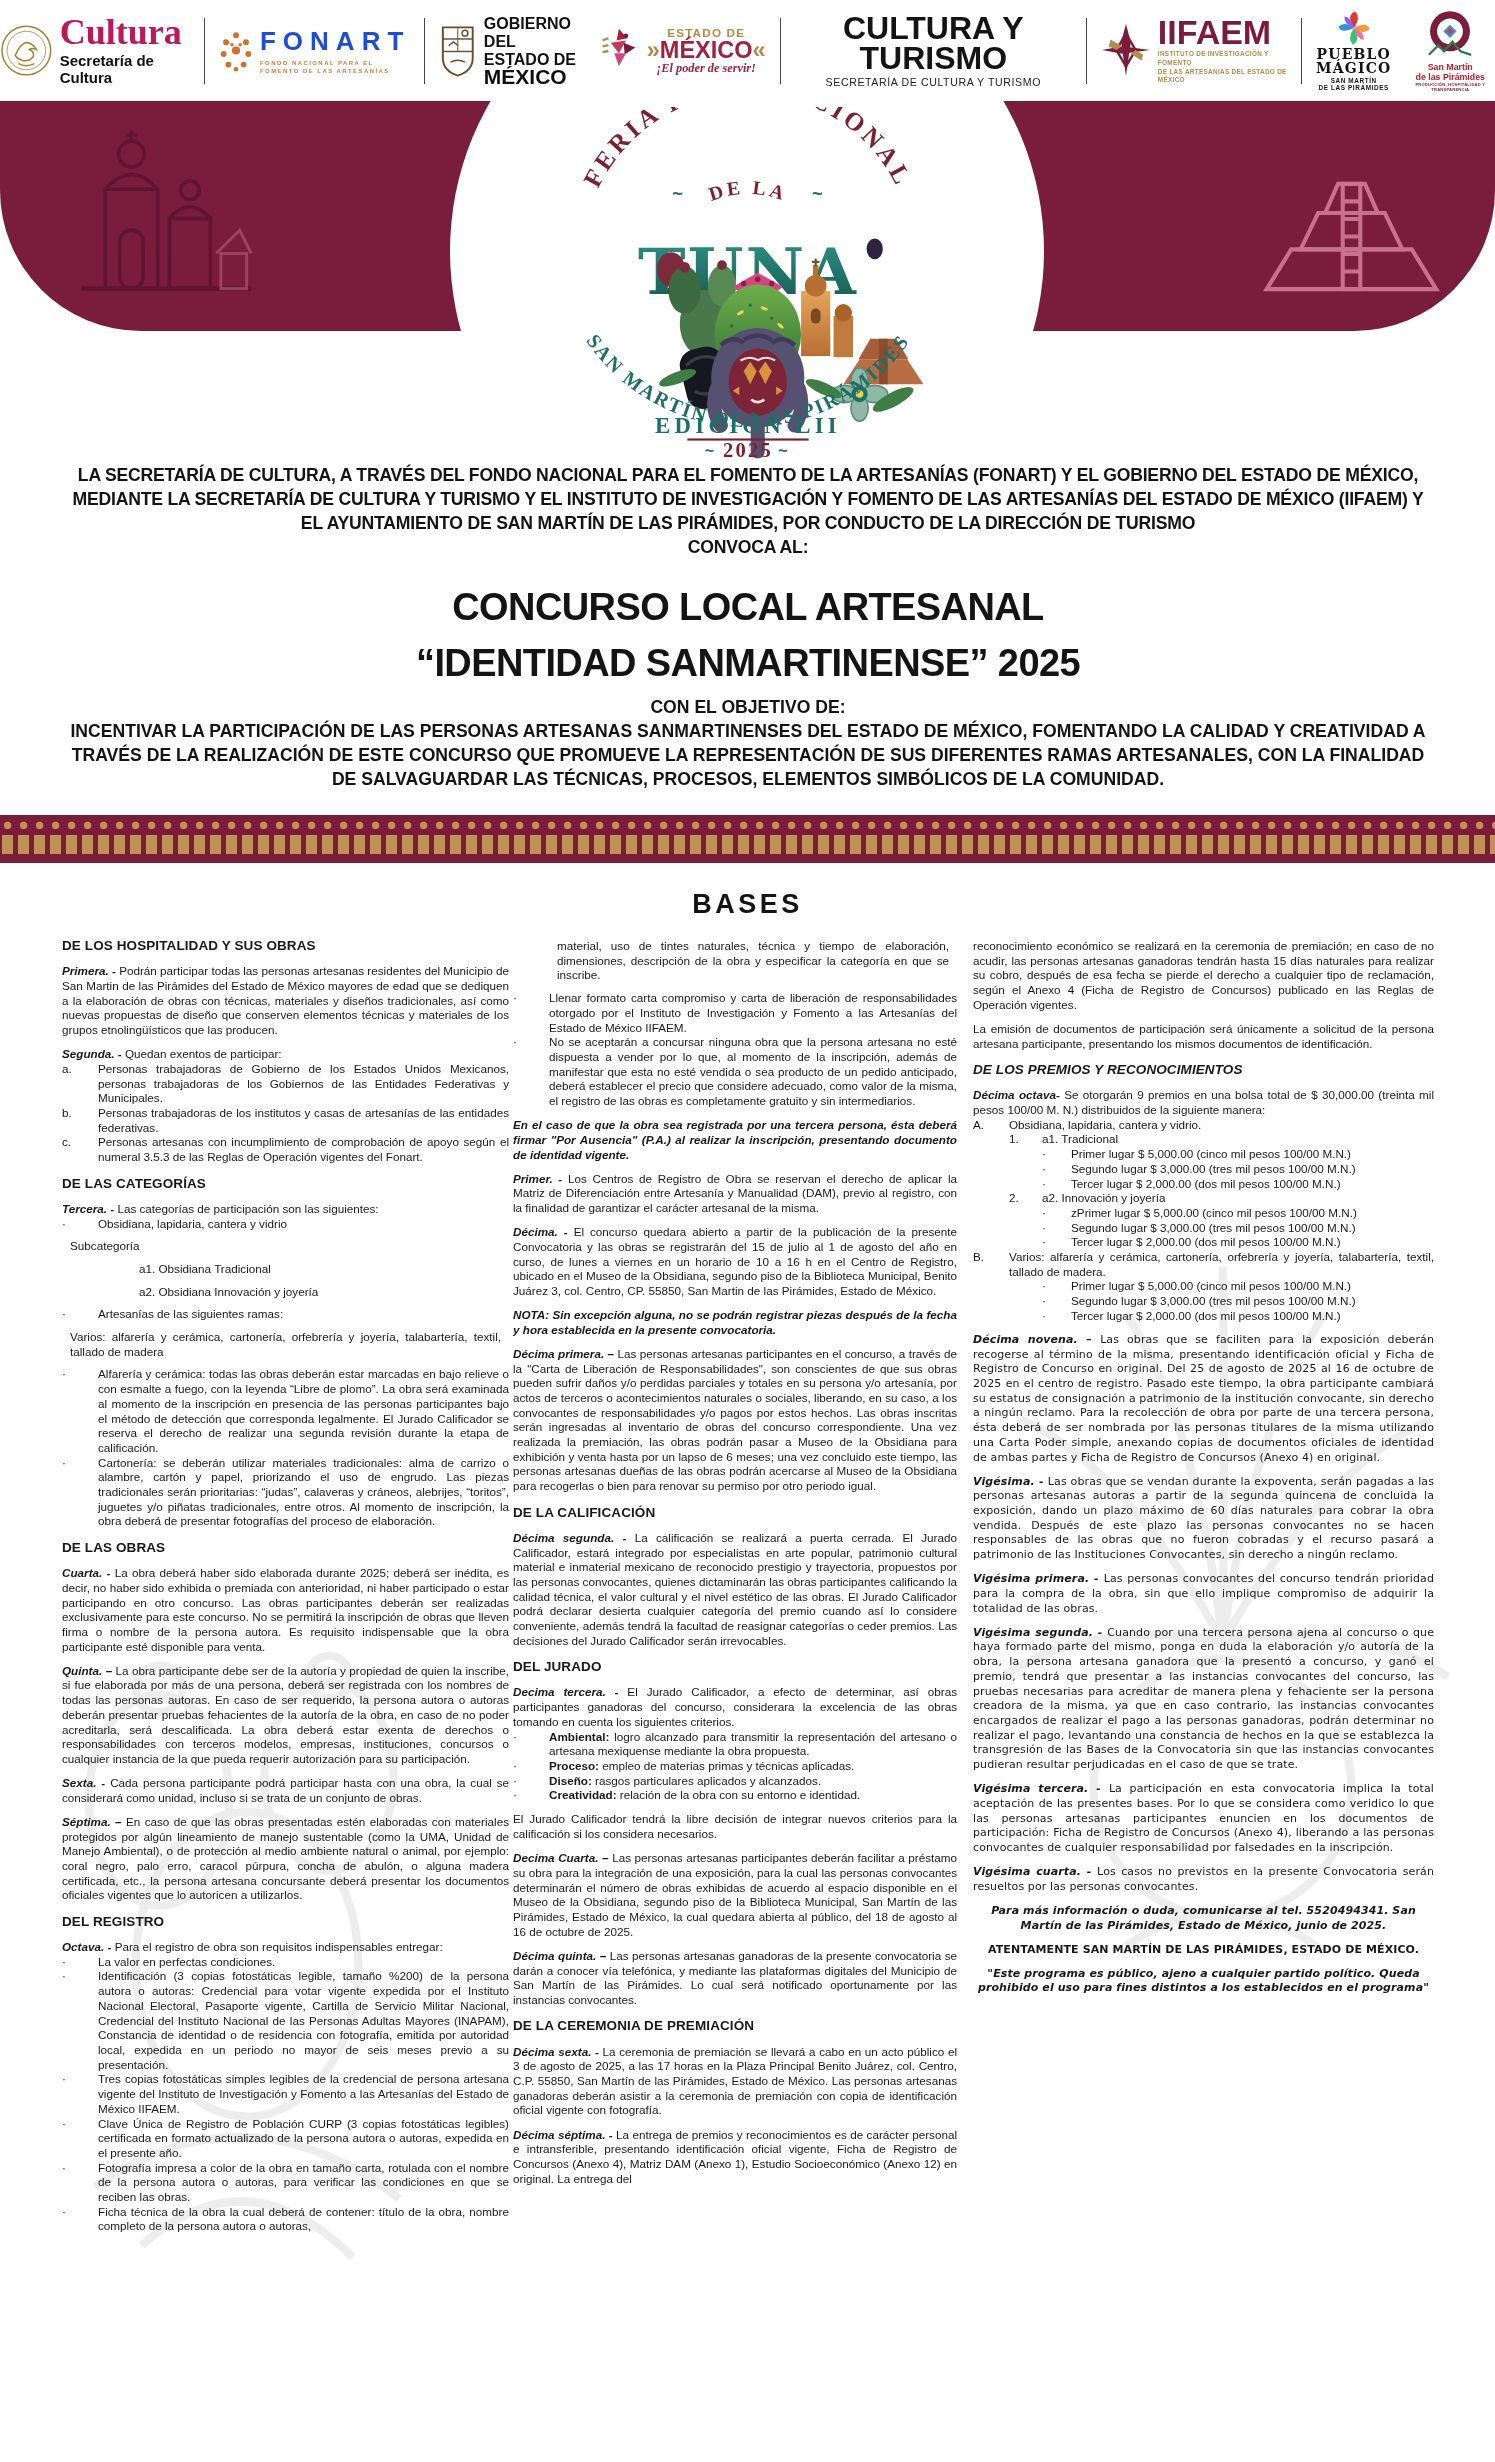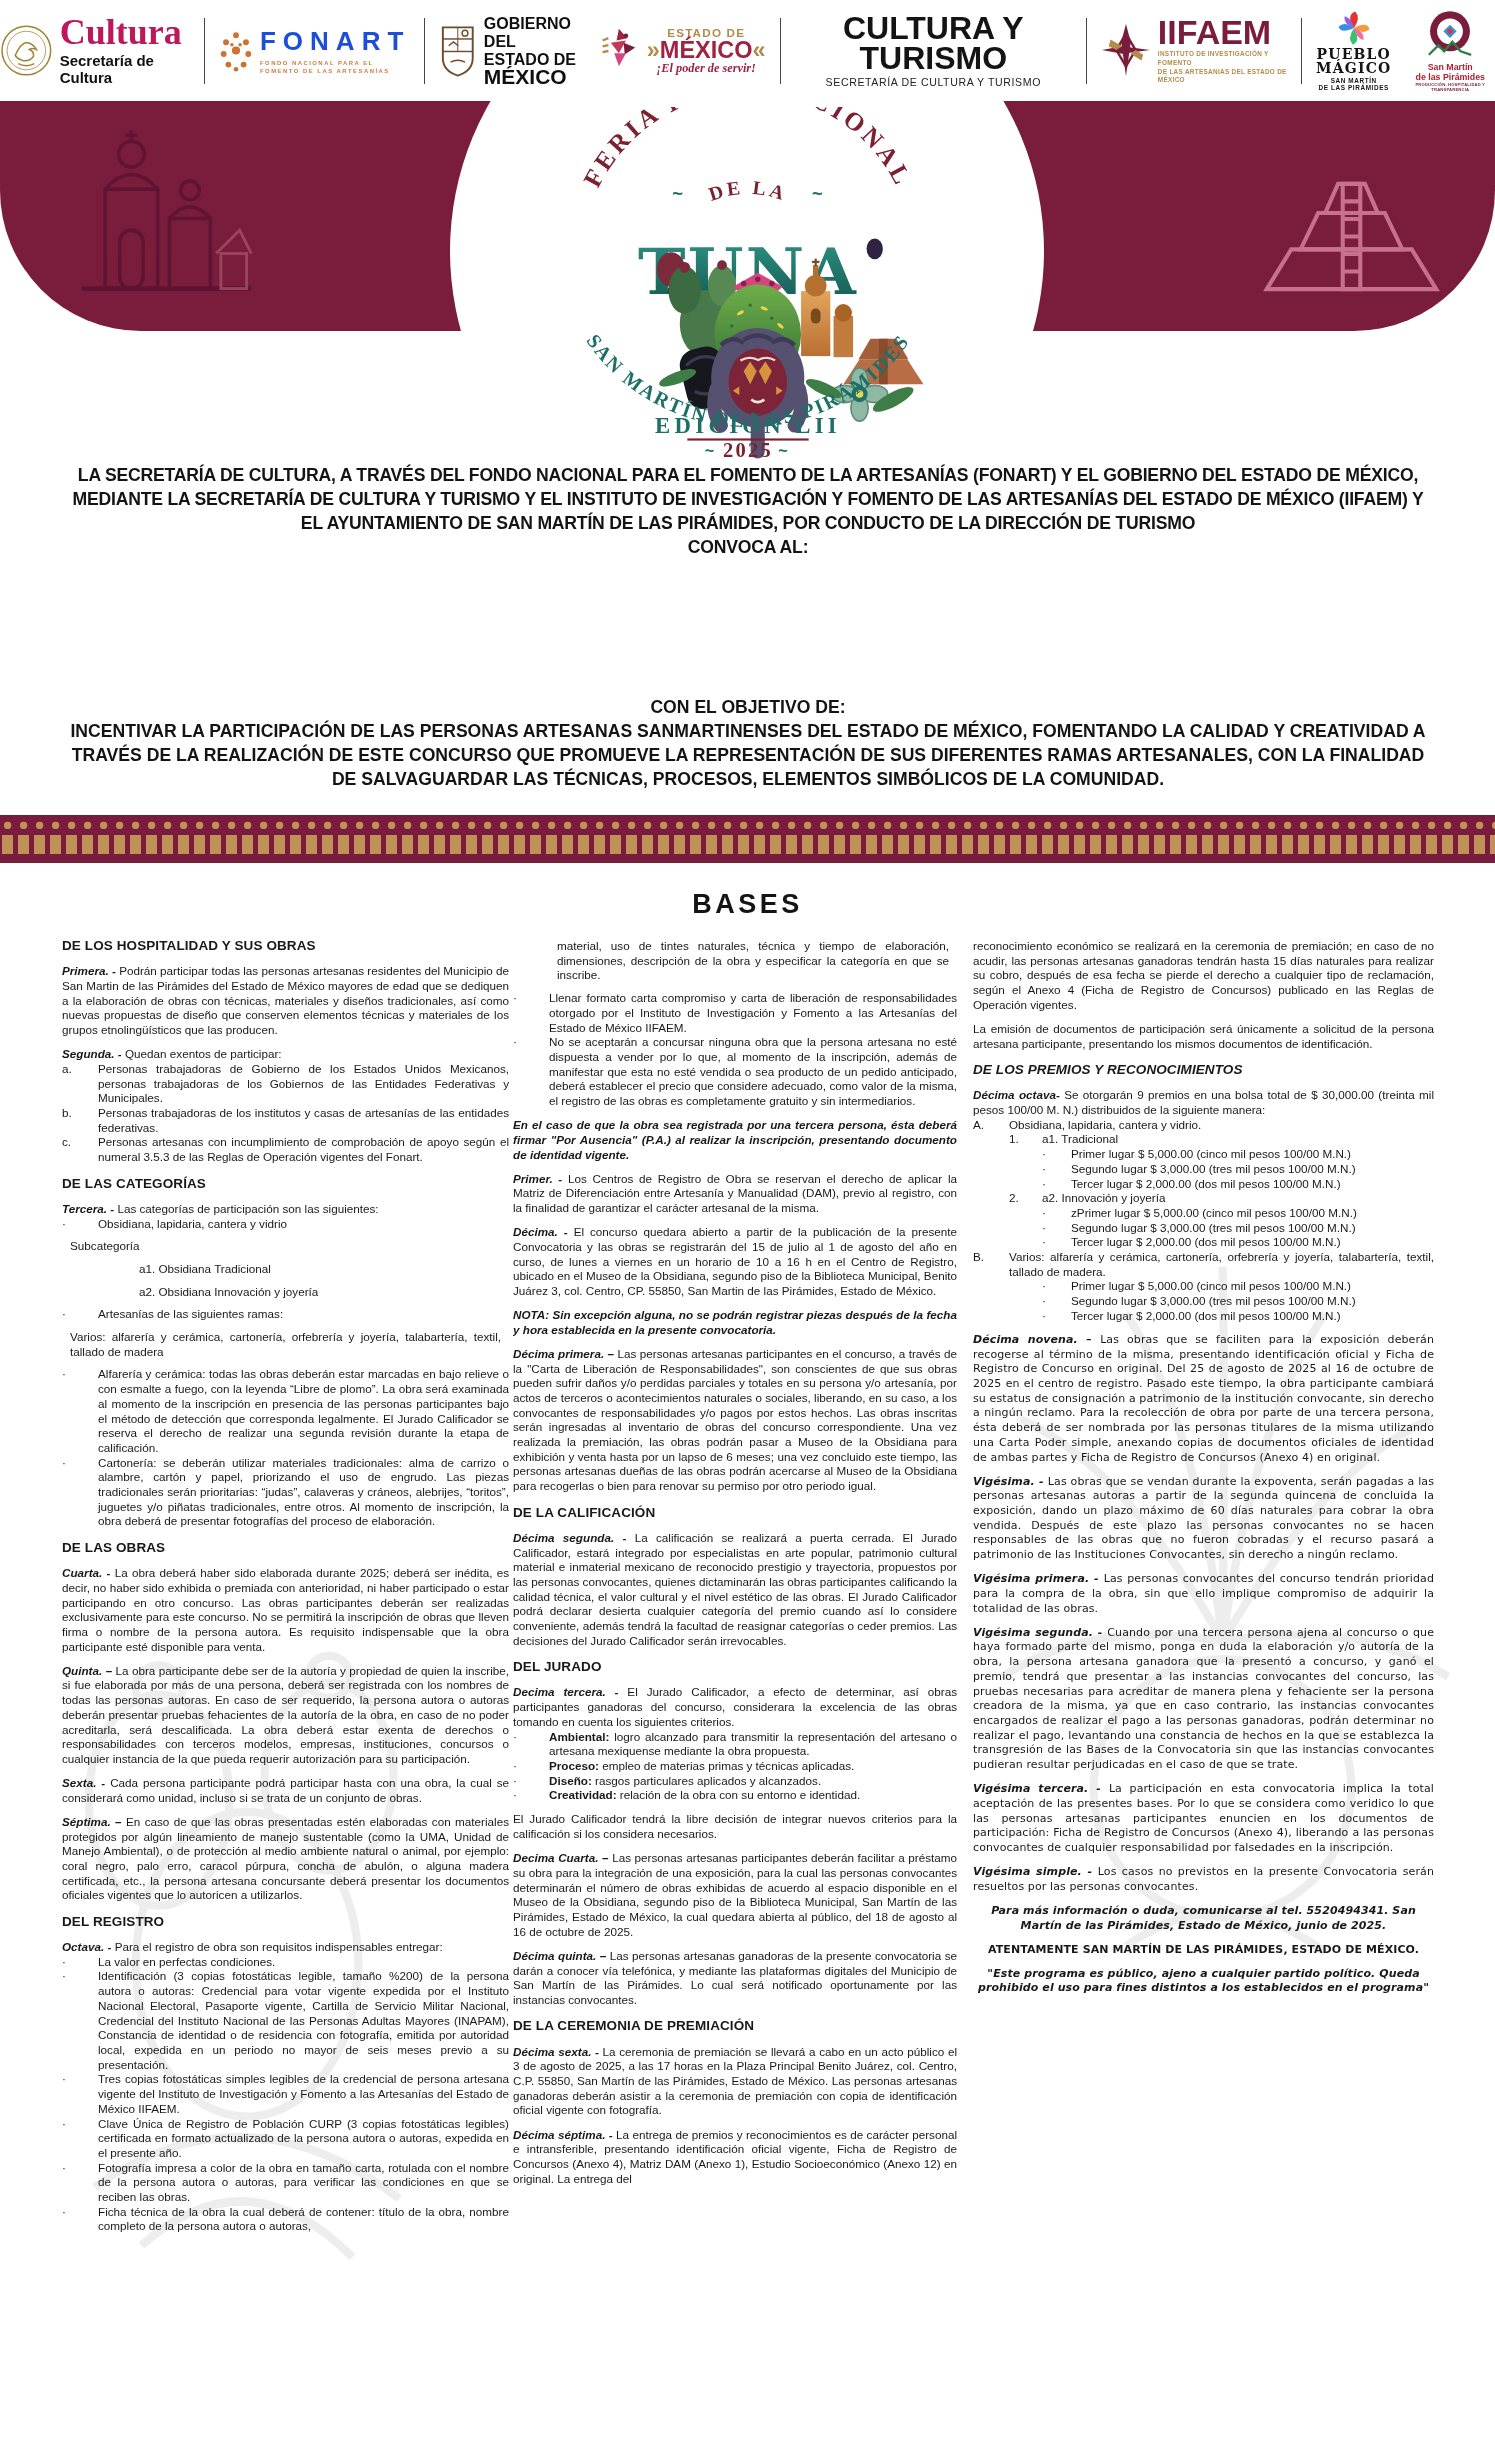--- a/index.html
+++ b/index.html
@@ -394,20 +394,24 @@
       <text x="300" y="644" font-size="30" fill="#1d6f68" font-weight="bold">~</text>
       <text x="436" y="644" font-size="30" fill="#1d6f68" font-weight="bold">~</text>
     </svg>
   </div>
 
   <div class="intro">
     <span>LA SECRETARÍA DE CULTURA, A TRAVÉS DEL FONDO NACIONAL PARA EL FOMENTO DE LA ARTESANÍAS (FONART) Y EL GOBIERNO DEL ESTADO DE MÉXICO, MEDIANTE LA SECRETARÍA DE CULTURA Y TURISMO Y EL INSTITUTO DE INVESTIGACIÓN Y FOMENTO DE LAS ARTESANÍAS DEL ESTADO DE MÉXICO (IIFAEM) Y EL AYUNTAMIENTO DE SAN MARTÍN DE LAS PIRÁMIDES, POR CONDUCTO DE LA DIRECCIÓN DE TURISMO</span><br>
     <span class="convoca">CONVOCA AL:</span>
   </div>
 
+  <div class="title">
+    <div>CONCURSO LOCAL ARTESANAL</div>
+    <div>“IDENTIDAD SANMARTINENSE” 2025</div>
+  </div>
 
   <div class="objective">
     <div class="oh">CON EL OBJETIVO DE:</div>
     <div>INCENTIVAR LA PARTICIPACIÓN DE LAS PERSONAS ARTESANAS SANMARTINENSES DEL ESTADO DE MÉXICO, FOMENTANDO LA CALIDAD Y CREATIVIDAD A TRAVÉS DE LA REALIZACIÓN DE ESTE CONCURSO QUE PROMUEVE LA REPRESENTACIÓN DE SUS DIFERENTES RAMAS ARTESANALES, CON LA FINALIDAD DE SALVAGUARDAR LAS TÉCNICAS, PROCESOS, ELEMENTOS SIMBÓLICOS DE LA COMUNIDAD.</div>
   </div>
 
   <div class="band2"></div>
 
   <div class="bases">BASES</div>
 
@@ -502,20 +506,20 @@
       <div class="blk b d3"><span class="mk">·</span><span class="bt">Tercer lugar $ 2,000.00 (dos mil pesos 100/00 M.N.)</span></div>
       <div class="blk m"><span class="mk">B.</span><span class="bt">Varios: alfarería y cerámica, cartonería, orfebrería y joyería, talabartería, textil, tallado de madera.</span></div>
       <div class="blk b d3"><span class="mk">·</span><span class="bt">Primer lugar $ 5,000.00 (cinco mil pesos 100/00 M.N.)</span></div>
       <div class="blk b d3"><span class="mk">·</span><span class="bt">Segundo lugar $ 3,000.00 (tres mil pesos 100/00 M.N.)</span></div>
       <div class="blk b d3"><span class="mk">·</span><span class="bt">Tercer lugar $ 2,000.00 (dos mil pesos 100/00 M.N.)</span></div>
       <p class="blk p f2"><strong><em>Décima novena. – </em></strong>Las obras que se faciliten para la exposición deberán recogerse al término de la misma, presentando identificación oficial y Ficha de Registro de Concurso en original. Del 25 de agosto de 2025 al 16 de octubre de 2025 en el centro de registro. Pasado este tiempo, la obra participante cambiará su estatus de consignación a patrimonio de la institución convocante, sin derecho a ningún reclamo. Para la recolección de obra por parte de una tercera persona, ésta deberá de ser nombrada por las personas titulares de la misma utilizando una Carta Poder simple, anexando copias de documentos oficiales de identidad de ambas partes y Ficha de Registro de Concursos (Anexo 4) en original.</p>
       <p class="blk p f2"><strong><em>Vigésima. - </em></strong>Las obras que se vendan durante la expoventa, serán pagadas a las personas artesanas autoras a partir de la segunda quincena de concluida la exposición, dando un plazo máximo de 60 días naturales para cobrar la obra vendida. Después de este plazo las personas convocantes no se hacen responsables de las obras que no fueron cobradas y el recurso pasará a patrimonio de las Instituciones Convocantes, sin derecho a ningún reclamo.</p>
       <p class="blk p f2"><strong><em>Vigésima primera. - </em></strong>Las personas convocantes del concurso tendrán prioridad para la compra de la obra, sin que ello implique compromiso de adquirir la totalidad de las obras.</p>
       <p class="blk p f2"><strong><em>Vigésima segunda. - </em></strong>Cuando por una tercera persona ajena al concurso o que haya formado parte del mismo, ponga en duda la elaboración y/o autoría de la obra, la persona artesana ganadora que la presentó a concurso, y ganó el premio, tendrá que presentar a las instancias convocantes del concurso, las pruebas necesarias para acreditar de manera plena y fehaciente ser la persona creadora de la misma, ya que en caso contrario, las instancias convocantes encargados de realizar el pago a las personas ganadoras, podrán determinar no realizar el pago, levantando una constancia de hechos en la que se establezca la transgresión de las Bases de la Convocatoria sin que las instancias convocantes pudieran resultar perjudicadas en el caso de que se trate.</p>
       <p class="blk p f2"><strong><em>Vigésima tercera. - </em></strong>La participación en esta convocatoria implica la total aceptación de las presentes bases. Por lo que se considera como veridico lo que las personas artesanas participantes enuncien en los documentos de participación: Ficha de Registro de Concursos (Anexo 4), liberando a las personas convocantes de cualquier responsabilidad por falsedades en la inscripción.</p>
-      <p class="blk p f2"><strong><em>Vigésima simple. - </em></strong>Los casos no previstos en la presente Convocatoria serán resueltos por las personas convocantes.</p>
+      <p class="blk p f2"><strong><em>Vigésima cuarta. - </em></strong>Los casos no previstos en la presente Convocatoria serán resueltos por las personas convocantes.</p>
       <p class="blk ci f2">Para más información o duda, comunicarse al tel. 5520494341. San Martín de las Pirámides, Estado de México, junio de 2025.</p>
       <p class="blk c f2">ATENTAMENTE SAN MARTÍN DE LAS PIRÁMIDES, ESTADO DE MÉXICO.</p>
       <p class="blk ci f2">"Este programa es público, ajeno a cualquier partido político. Queda prohibido el uso para fines distintos a los establecidos en el programa"</p>
     </div>
 
 </div>
 
 
 </body></html>

